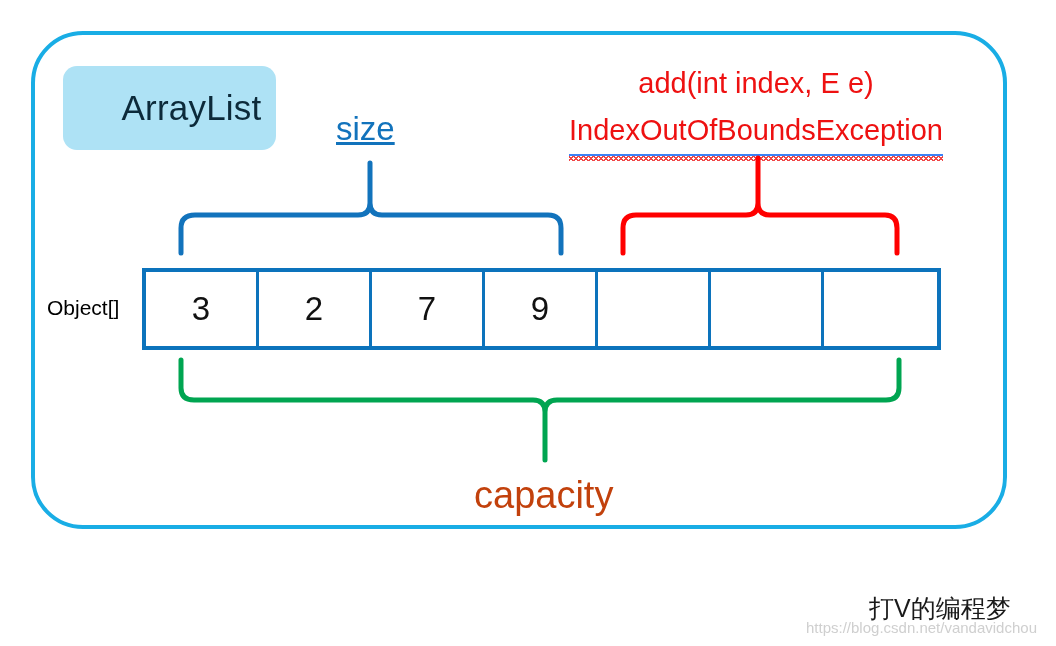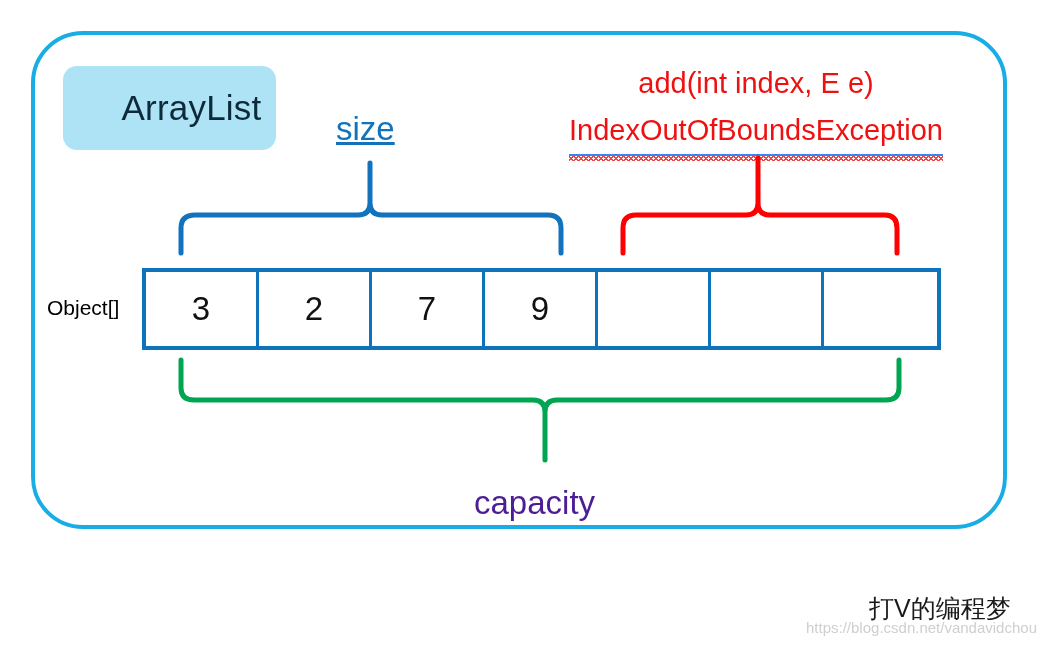--- a/index.html
+++ b/index.html
@@ -59,23 +59,23 @@
     position: absolute;
     left: 336px;
     top: 110px;
     font-size: 33px;
     color: #1273BC;
     text-decoration: underline;
   }
   .label-capacity {
     position: absolute;
     left: 474px;
-    top: 484px;
-    font-size: 33px;
-    color: #4c1d95;
+    top: 474px;
+    font-size: 38px;
+    color: #c2410c;
   }
   .label-objectarr {
     position: absolute;
     left: 47px;
     top: 296px;
     font-size: 21px;
     color: #000000;
     text-align: right;
   }
 

